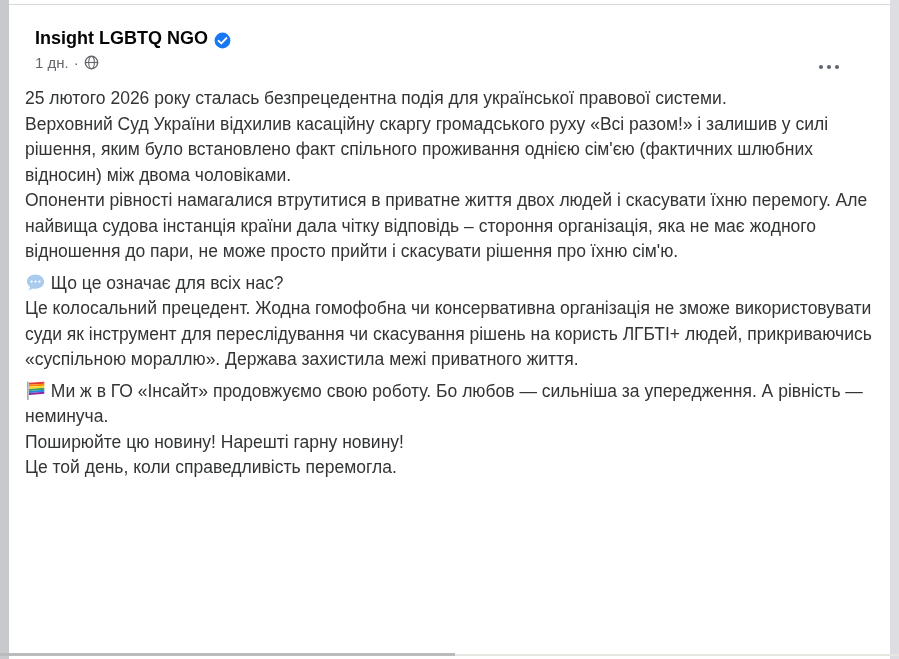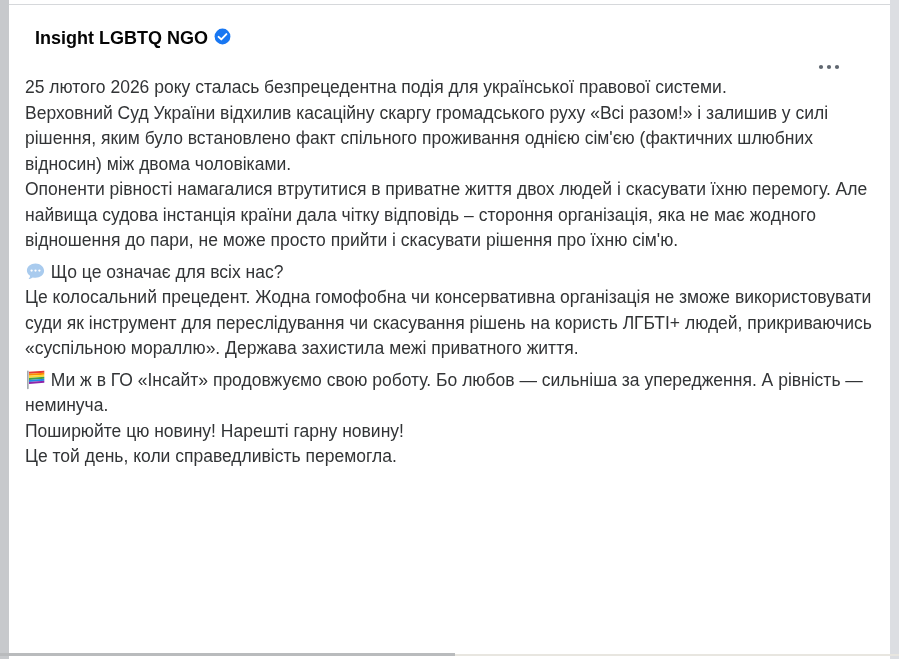--- a/index.html
+++ b/index.html
@@ -12,29 +12,29 @@
   .bottom-bar  { position: absolute; left: 0; top: 653px; width: 899px; height: 4px; }
   .bottom-bar .seg-a { position: absolute; left: 0; top: 0; width: 455px; height: 3px; background: #b9bbbd; }
   .bottom-bar .seg-b { position: absolute; left: 455px; top: 1px; width: 444px; height: 2px; background: #e8e6e0; }
 
   .card { position: absolute; left: 9px; top: 5px; right: 9px; bottom: 6px; background: #ffffff; }
   .card-inner { padding: 20px 16px 0 16px; }
 
   .post-header { display: flex; align-items: flex-start; position: relative; }
   .avatar-wrap { width: 56px; height: 56px; flex: 0 0 auto; cursor: pointer; }
   .header-meta { margin-left: 10px; padding-top: 3px; }
-  .name-row { display: flex; align-items: flex-start; gap: 6px; }
+  .name-row { display: flex; align-items: flex-end; gap: 6px; }
   .page-name { font-size: 18px; font-weight: bold; color: #050505; text-decoration: none; cursor: pointer; }
   .sub-row { display: flex; align-items: center; gap: 5px; margin-top: 5px; color: #65676b; font-size: 15px; }
   .timestamp { color: #65676b; text-decoration: none; cursor: pointer; }
   .dot-sep { color: #65676b; }
   .more-btn { position: absolute; right: 28px; top: 30px; width: 34px; height: 24px;
               display: flex; align-items: center; justify-content: center; cursor: pointer; border-radius: 6px; }
 
-  .post-body { margin-top: 26px; color: #323436; font-size: 17.5px; line-height: 25.5px; max-width: 852px; }
+  .post-body { margin-top: 15px; color: #323436; font-size: 17.5px; line-height: 25.5px; max-width: 852px; }
   .post-body p { white-space: pre-wrap; margin: 0 0 6px 0; }
   .post-body a.entity-link { color: #216fdb; text-decoration: none; cursor: pointer; }
   .emoji { display: inline-block; width: 21px; height: 21px; vertical-align: -4px; }
   .emoji svg { width: 100%; height: 100%; display: block; }
 </style>
 </head>
 <body>
 
 <div class="edge-left"></div>
 <div class="edge-right"></div>
@@ -44,20 +44,31 @@
   <div class="card-inner">
 
     <div class="post-header">
       <div class="header-meta">
         <div class="name-row">
           <a class="page-name">Insight LGBTQ NGO</a>
           <span class="emoji" style="width:17px;height:17px;vertical-align:-2px;">
             <svg viewBox="0 0 20 20">
               <circle cx="10" cy="10" r="9.3" fill="#1877f2"></circle>
               <path d="M5.4 10.4 L8.6 13.4 L14.6 7.2" stroke="#ffffff" stroke-width="2.3" fill="none" stroke-linecap="round" stroke-linejoin="round"></path>
+            </svg>
+          </span>
+        </div>
+        <div class="sub-row">
+          <a class="timestamp">1 дн.</a>
+          <span class="dot-sep">·</span>
+          <span class="emoji" style="width:15px;height:15px;vertical-align:-2px;">
+            <svg viewBox="0 0 16 16">
+              <circle cx="8" cy="8" r="6.6" fill="none" stroke="#65676b" stroke-width="1.5"></circle>
+              <ellipse cx="8" cy="8" rx="3" ry="6.6" fill="none" stroke="#65676b" stroke-width="1.2"></ellipse>
+              <line x1="1.6" y1="8" x2="14.4" y2="8" stroke="#65676b" stroke-width="1.2"></line>
             </svg>
           </span>
         </div>
       </div>
       <div class="more-btn">
         <svg width="24" height="8" viewBox="0 0 24 8">
           <circle cx="4" cy="4" r="2.1" fill="#606770"></circle>
           <circle cx="12" cy="4" r="2.1" fill="#606770"></circle>
           <circle cx="20" cy="4" r="2.1" fill="#606770"></circle>
         </svg>

